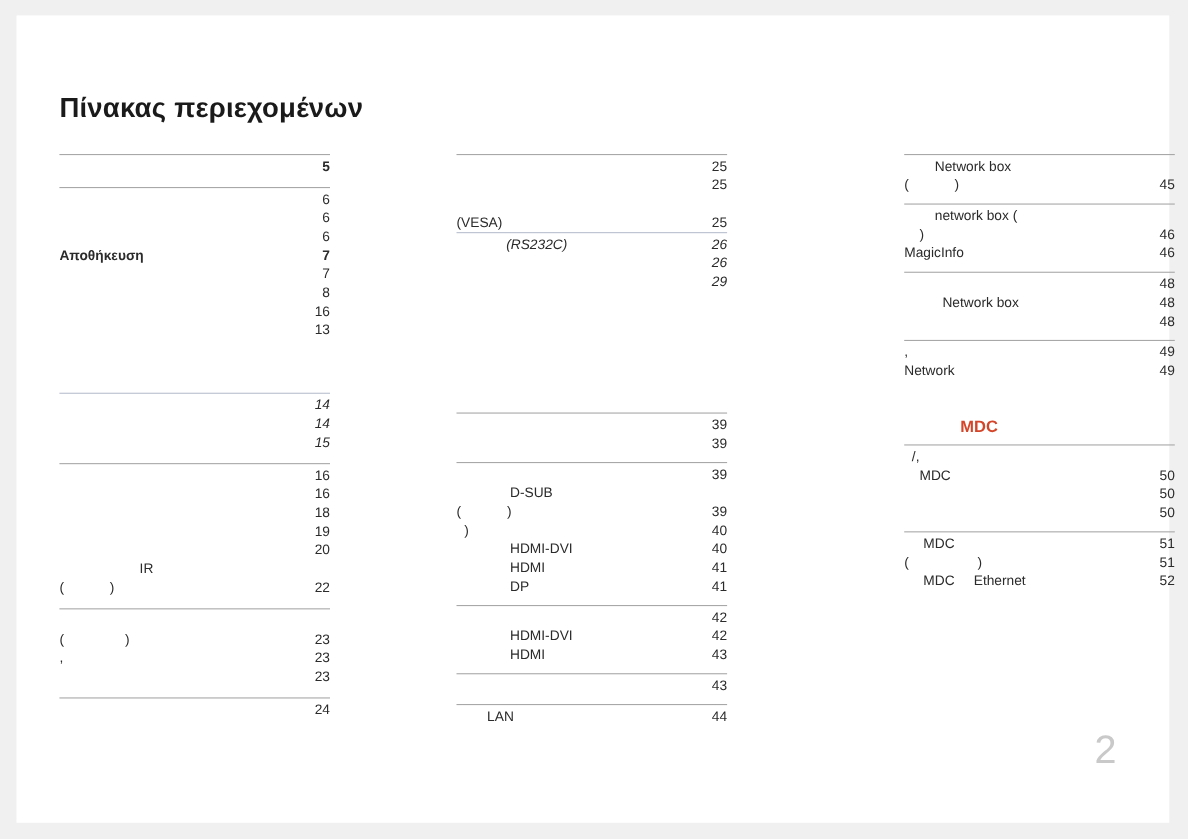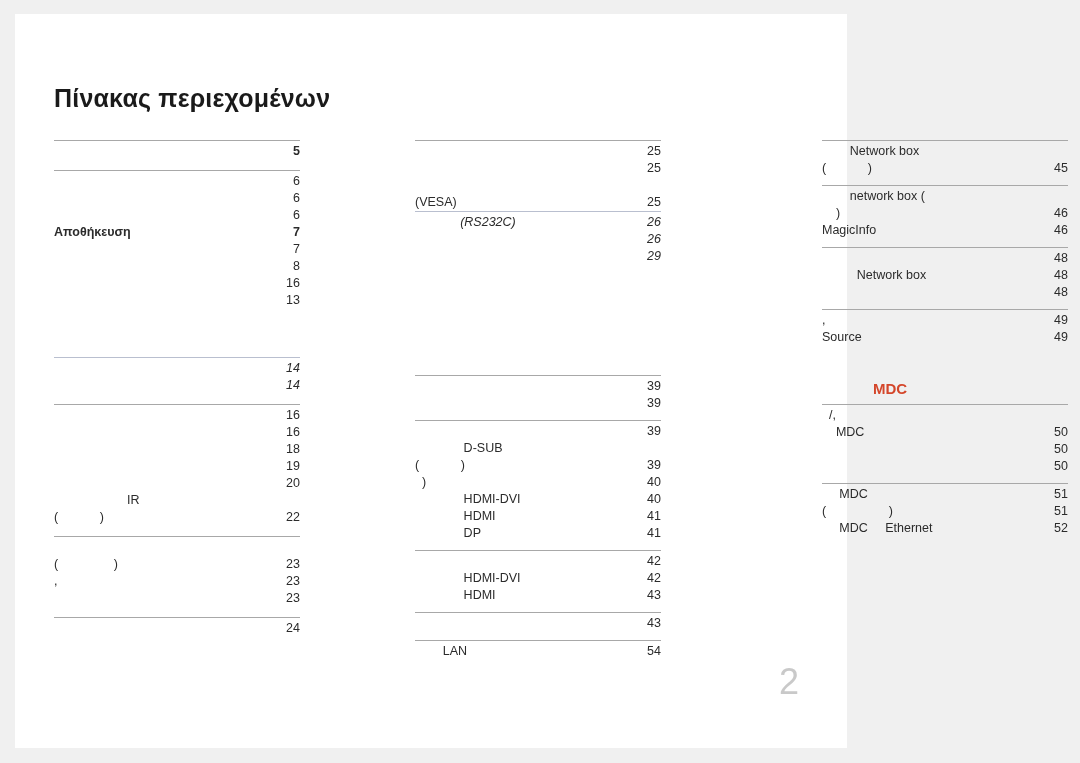--- a/index.html
+++ b/index.html
@@ -11,21 +11,21 @@
     height: 763px;
     background: #f0f0f0;
     font-family: "Liberation Sans", sans-serif;
     overflow: hidden;
   }
 
   .page-sheet {
     position: absolute;
     left: 15px;
     top: 14px;
-    width: 832px;
+    width: 1048px;
     height: 734px;
     background: #ffffff;
   }
 
   .page-title {
     position: absolute;
     left: 39px;
     top: 70px;
     font-size: 25px;
     font-weight: bold;
@@ -158,20 +158,24 @@
         <div style="height: 48px;"></div>
         <div class="section-block rule-blue">
           <div class="toc-row">
             <span class="label">&nbsp;</span>
             <span class="pnum">14</span>
           </div>
           <div class="toc-row">
             <span class="label">&nbsp;</span>
             <span class="pnum">14</span>
           </div>
+          <div class="toc-row">
+            <span class="label">&nbsp;</span>
+            <span class="pnum">15</span>
+          </div>
         </div>
         <div style="height: 10px;"></div>
         <div class="section-block">
           <div class="toc-row">
             <span class="label">&nbsp;</span>
             <span class="pnum">16</span>
           </div>
           <div class="toc-row">
             <span class="label">&nbsp;</span>
             <span class="pnum">16</span>
@@ -318,21 +322,21 @@
         <div class="section-block">
           <div class="toc-row">
             <span class="label">&nbsp;</span>
             <span class="pnum">43</span>
           </div>
         </div>
         <div style="height: 8px;"></div>
         <div class="section-block">
           <div class="toc-row">
             <span class="label">        LAN</span>
-            <span class="pnum">54</span>
+            <span class="pnum">44</span>
           </div>
         </div>
       </div>
     <div class="toc-column col-3">
         <div class="section-block">
           <div class="toc-row">
             <span class="label">        Network box</span>
             <span class="pnum"></span>
           </div>
           <div class="toc-row">
@@ -370,21 +374,21 @@
             <span class="pnum">48</span>
           </div>
         </div>
         <div style="height: 8px;"></div>
         <div class="section-block">
           <div class="toc-row">
             <span class="label">,</span>
             <span class="pnum">49</span>
           </div>
           <div class="toc-row">
-            <span class="label">Source</span>
+            <span class="label">Network</span>
             <span class="pnum">49</span>
           </div>
         </div>
         <div style="height: 28px;"></div>
         <div class="section-heading">MDC</div>
         <div class="section-block">
           <div class="toc-row">
             <span class="label">  /,</span>
             <span class="pnum"></span>
           </div>

